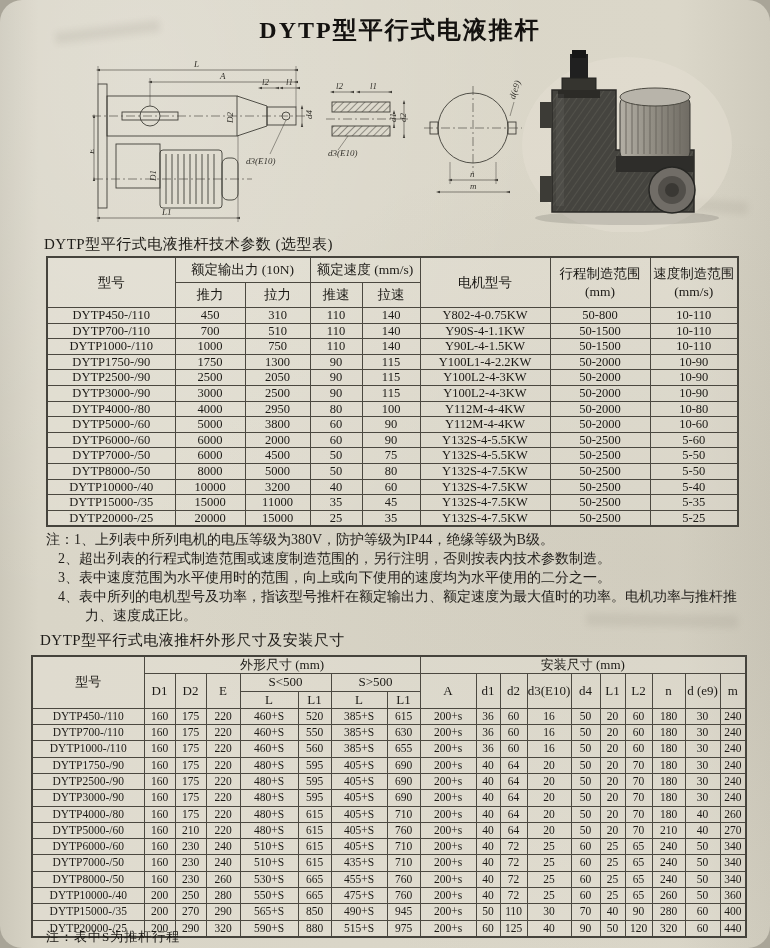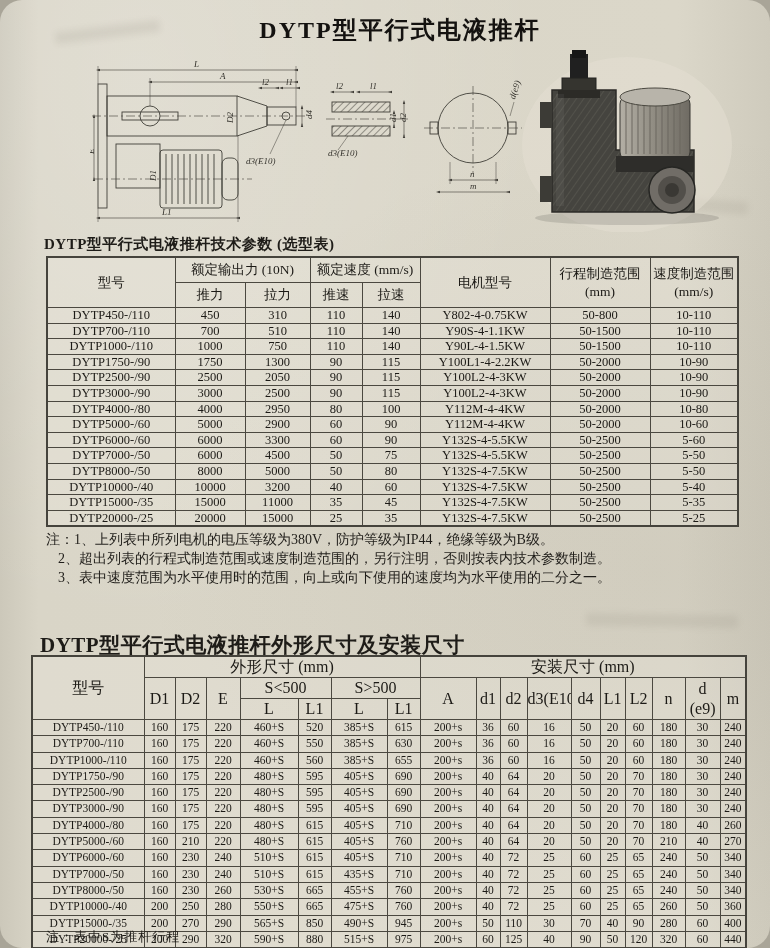--- a/index.html
+++ b/index.html
@@ -12,29 +12,29 @@
     font-family:"Liberation Serif","DejaVu Serif",serif;color:#1e1c18;border-radius:22px;
   }
   .artifact{position:absolute;background:#857f72;opacity:.13;filter:blur(3px);border-radius:3px;}
   .a1{left:55px;top:26px;width:105px;height:12px;transform:rotate(-7deg);}
   .a2{left:636px;top:198px;width:112px;height:13px;transform:rotate(4deg);}
   .a3{left:586px;top:614px;width:152px;height:13px;transform:rotate(1deg);}
   .title{position:absolute;left:30px;top:14px;width:740px;margin:0;text-align:center;
     font-size:24px;font-weight:bold;letter-spacing:2px;color:#141210;}
   .figure-drawing{position:absolute;left:90px;top:58px;width:436px;height:172px;}
   .figure-photo{position:absolute;left:522px;top:50px;width:220px;height:182px;}
-  .sec1{position:absolute;left:44px;top:235px;font-size:15px;font-weight:bold;letter-spacing:.5px;}
-  .sec2{position:absolute;left:40px;top:631px;font-size:21px;font-weight:bold;letter-spacing:.5px;}
+  .sec1{position:absolute;left:44px;top:235px;font-size:15px;font-weight:normal;letter-spacing:.5px;}
+  .sec2{position:absolute;left:40px;top:631px;font-size:15px;font-weight:normal;letter-spacing:.5px;}
   table{border-collapse:collapse;table-layout:fixed;background:rgba(238,235,226,.30);}
   th,td{border:1px solid #4b4840;text-align:center;padding:0;font-weight:normal;color:#1c1a16;overflow:hidden;}
   .t1{position:absolute;left:46px;top:256px;width:691px;border:2px solid #45433c;}
   .t1 thead th{font-size:13.5px;line-height:1.3;height:24px;}
   .t1 tbody td{font-size:12.5px;height:14.6px;line-height:14.6px;white-space:nowrap;}
   .t2{position:absolute;left:31px;top:655px;width:714px;border:2px solid #45433c;}
-  .t2 thead th{font-size:16px;line-height:1.25;height:15px;}
+  .t2 thead th{font-size:13px;line-height:1.25;height:15px;}
   .t2 tbody td{font-size:11.5px;height:15.3px;line-height:15.3px;white-space:nowrap;}
   .notes{position:absolute;left:46px;top:530px;width:702px;font-size:14px;line-height:19px;color:#201e1a;}
   .note-sub{margin-left:12px;padding-left:27px;text-indent:-27px;}
   .bottom-note{position:absolute;left:46px;top:928px;font-size:13px;letter-spacing:1px;}
   .dim{font-size:9px;font-style:italic;fill:#34322c;font-family:"Liberation Serif",serif;}
   svg{display:block;}
 </style>
 </head>
 <body>
 
@@ -281,31 +281,31 @@
           <td>2950</td>
           <td>80</td>
           <td>100</td>
           <td>Y112M-4-4KW</td>
           <td>50-2000</td>
           <td>10-80</td>
         </tr>
         <tr>
           <td>DYTP5000-/60</td>
           <td>5000</td>
-          <td>2900</td>
+          <td>3800</td>
           <td>60</td>
           <td>90</td>
           <td>Y112M-4-4KW</td>
           <td>50-2000</td>
           <td>10-60</td>
         </tr>
         <tr>
           <td>DYTP6000-/60</td>
           <td>6000</td>
-          <td>3300</td>
+          <td>2000</td>
           <td>60</td>
           <td>90</td>
           <td>Y132S-4-5.5KW</td>
           <td>50-2500</td>
           <td>5-60</td>
         </tr>
         <tr>
           <td>DYTP7000-/50</td>
           <td>6000</td>
           <td>4500</td>
@@ -355,20 +355,21 @@
           <td>50-2500</td>
           <td>5-25</td>
         </tr>
       </tbody>
   </table>
 
   <div class="notes">
     <div class="note"><span>注：</span><span>1、上列表中所列电机的电压等级为380V，防护等级为IP44，绝缘等级为B级。</span></div>
     <div class="note note-sub">2、超出列表的行程式制造范围或速度制造范围的，另行注明，否则按表内技术参数制造。</div>
     <div class="note note-sub">3、表中速度范围为水平使用时的范围，向上或向下使用的速度均为水平使用的二分之一。</div>
+    <div class="note note-sub">4、表中所列的电机型号及功率，指该型号推杆在额定输出力、额定速度为最大值时的功率。电机功率与推杆推力、速度成正比。</div>
   </div>
 
   <div class="sec2">DYTP型平行式电液推杆外形尺寸及安装尺寸</div>
 
   <table class="t2">
     <colgroup>
       <col style="width:112px">
         <col style="width:31px">
         <col style="width:31px">
         <col style="width:34px">

